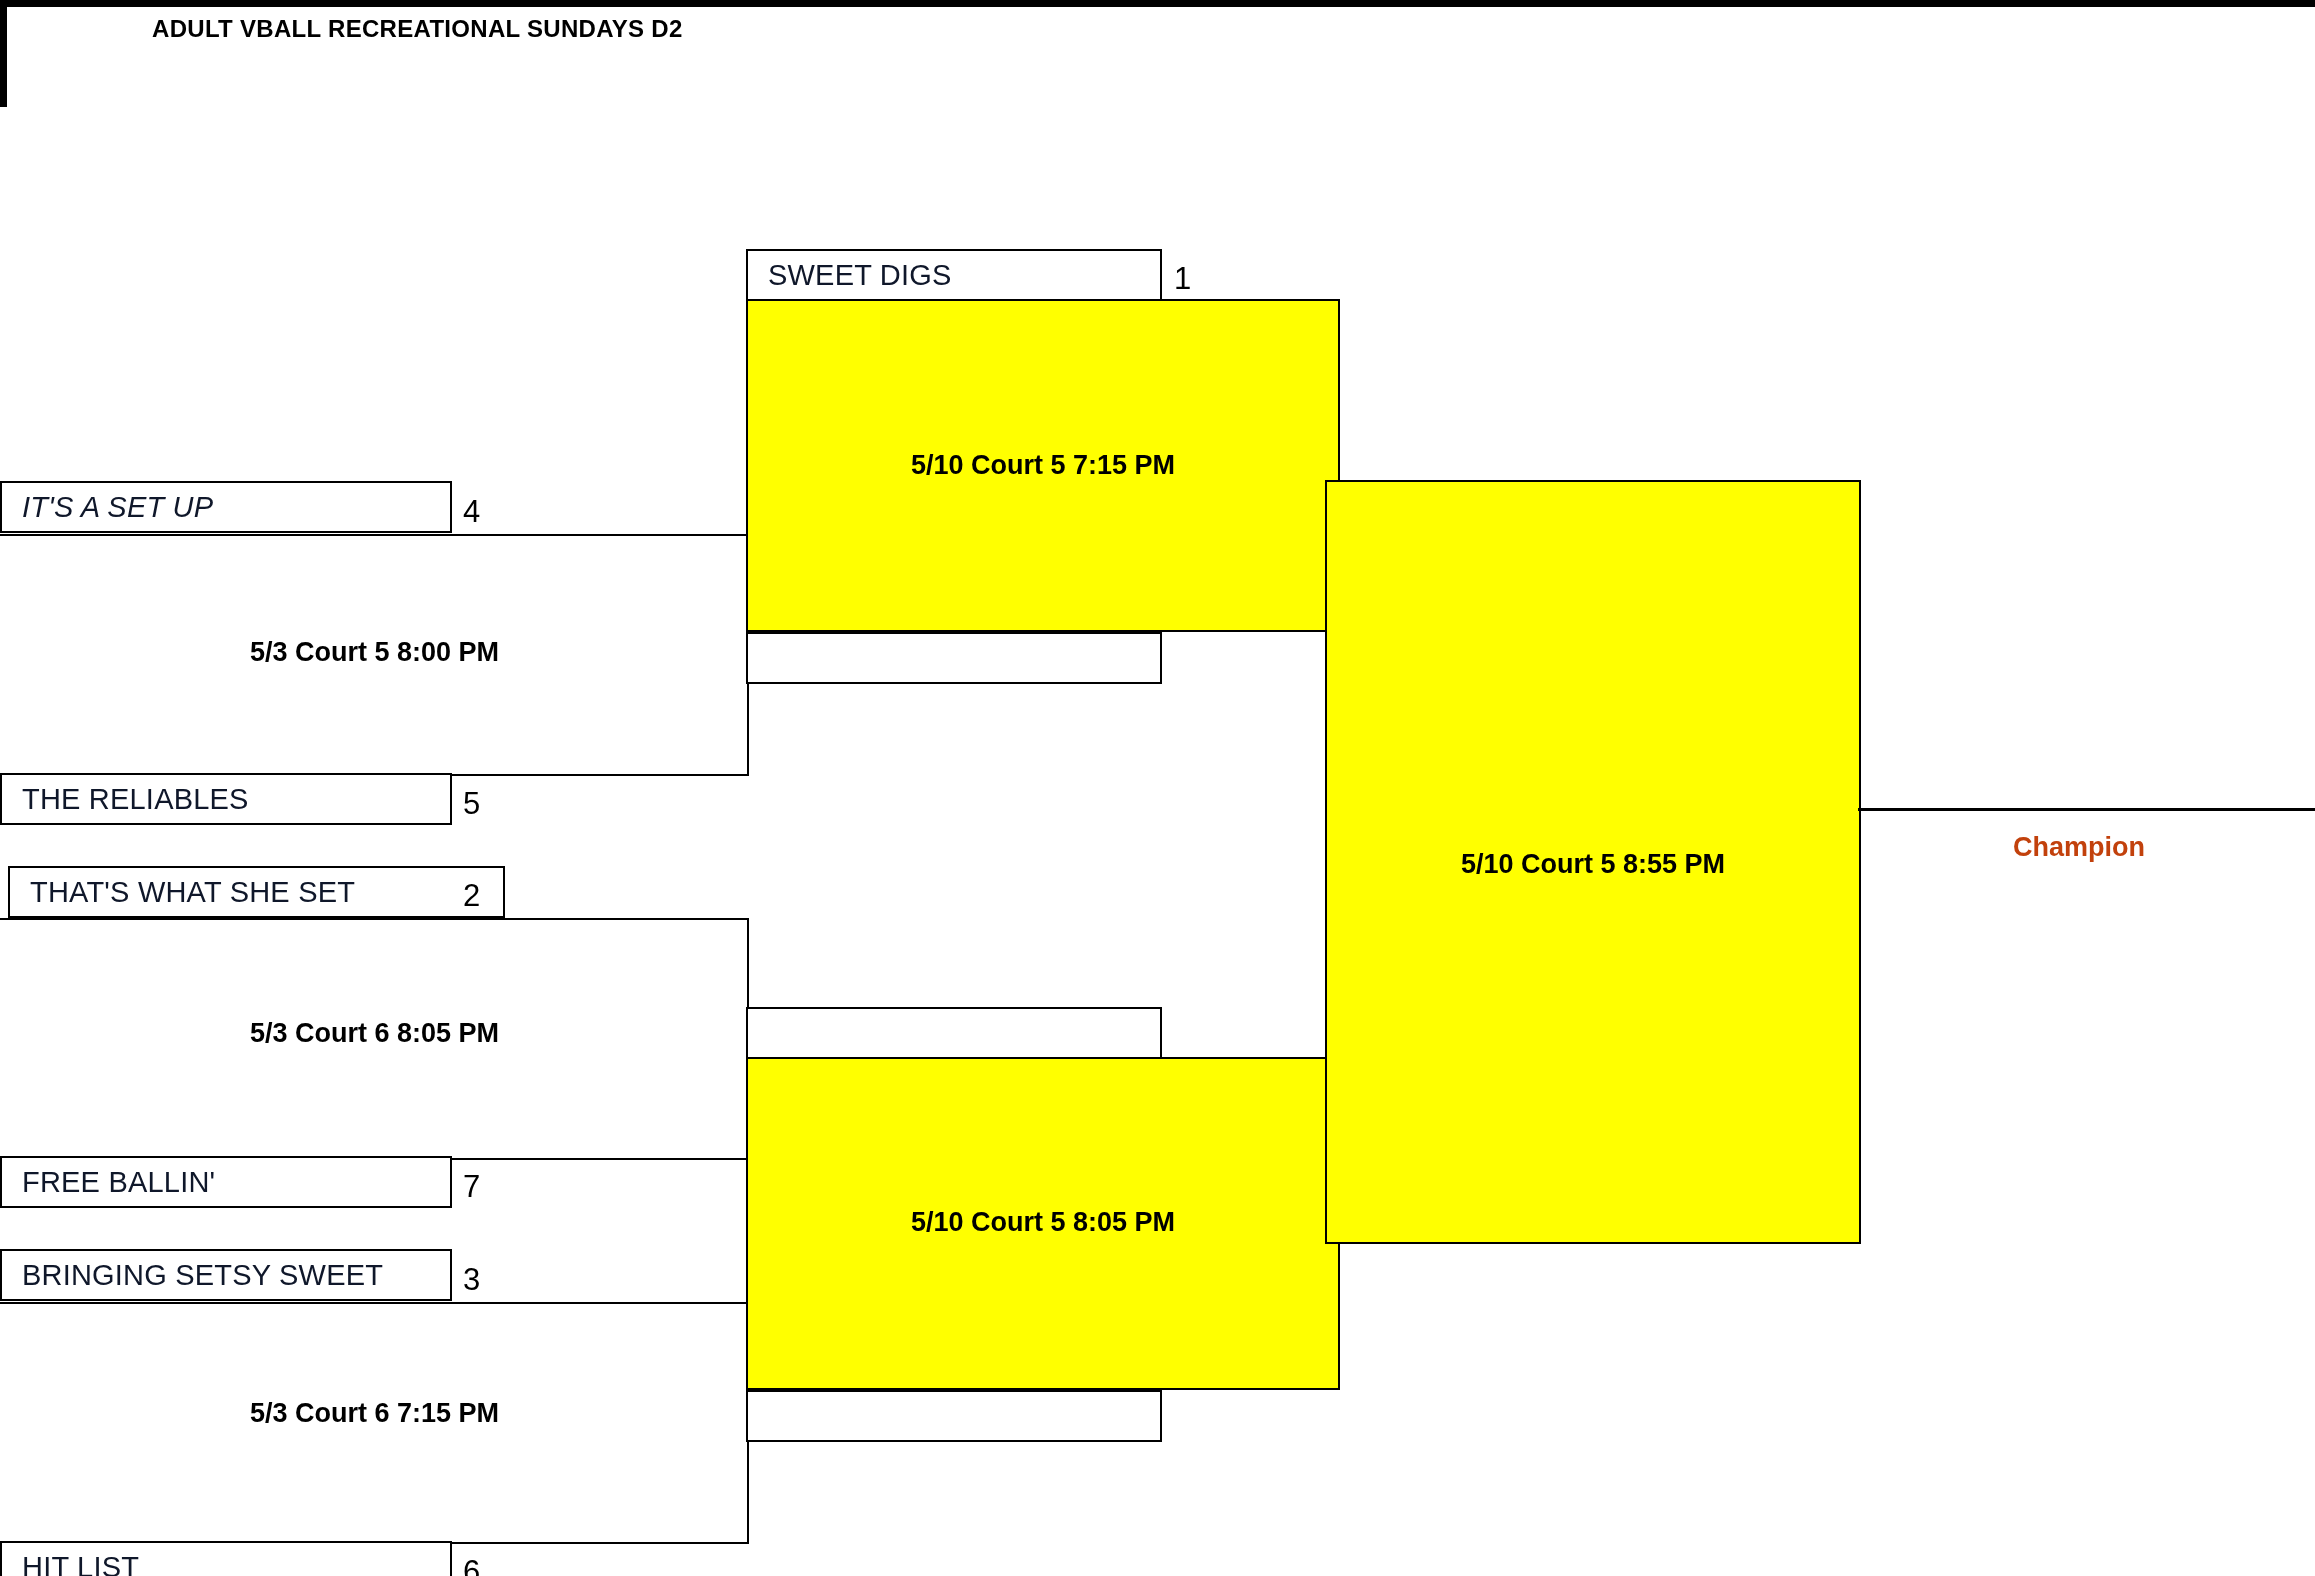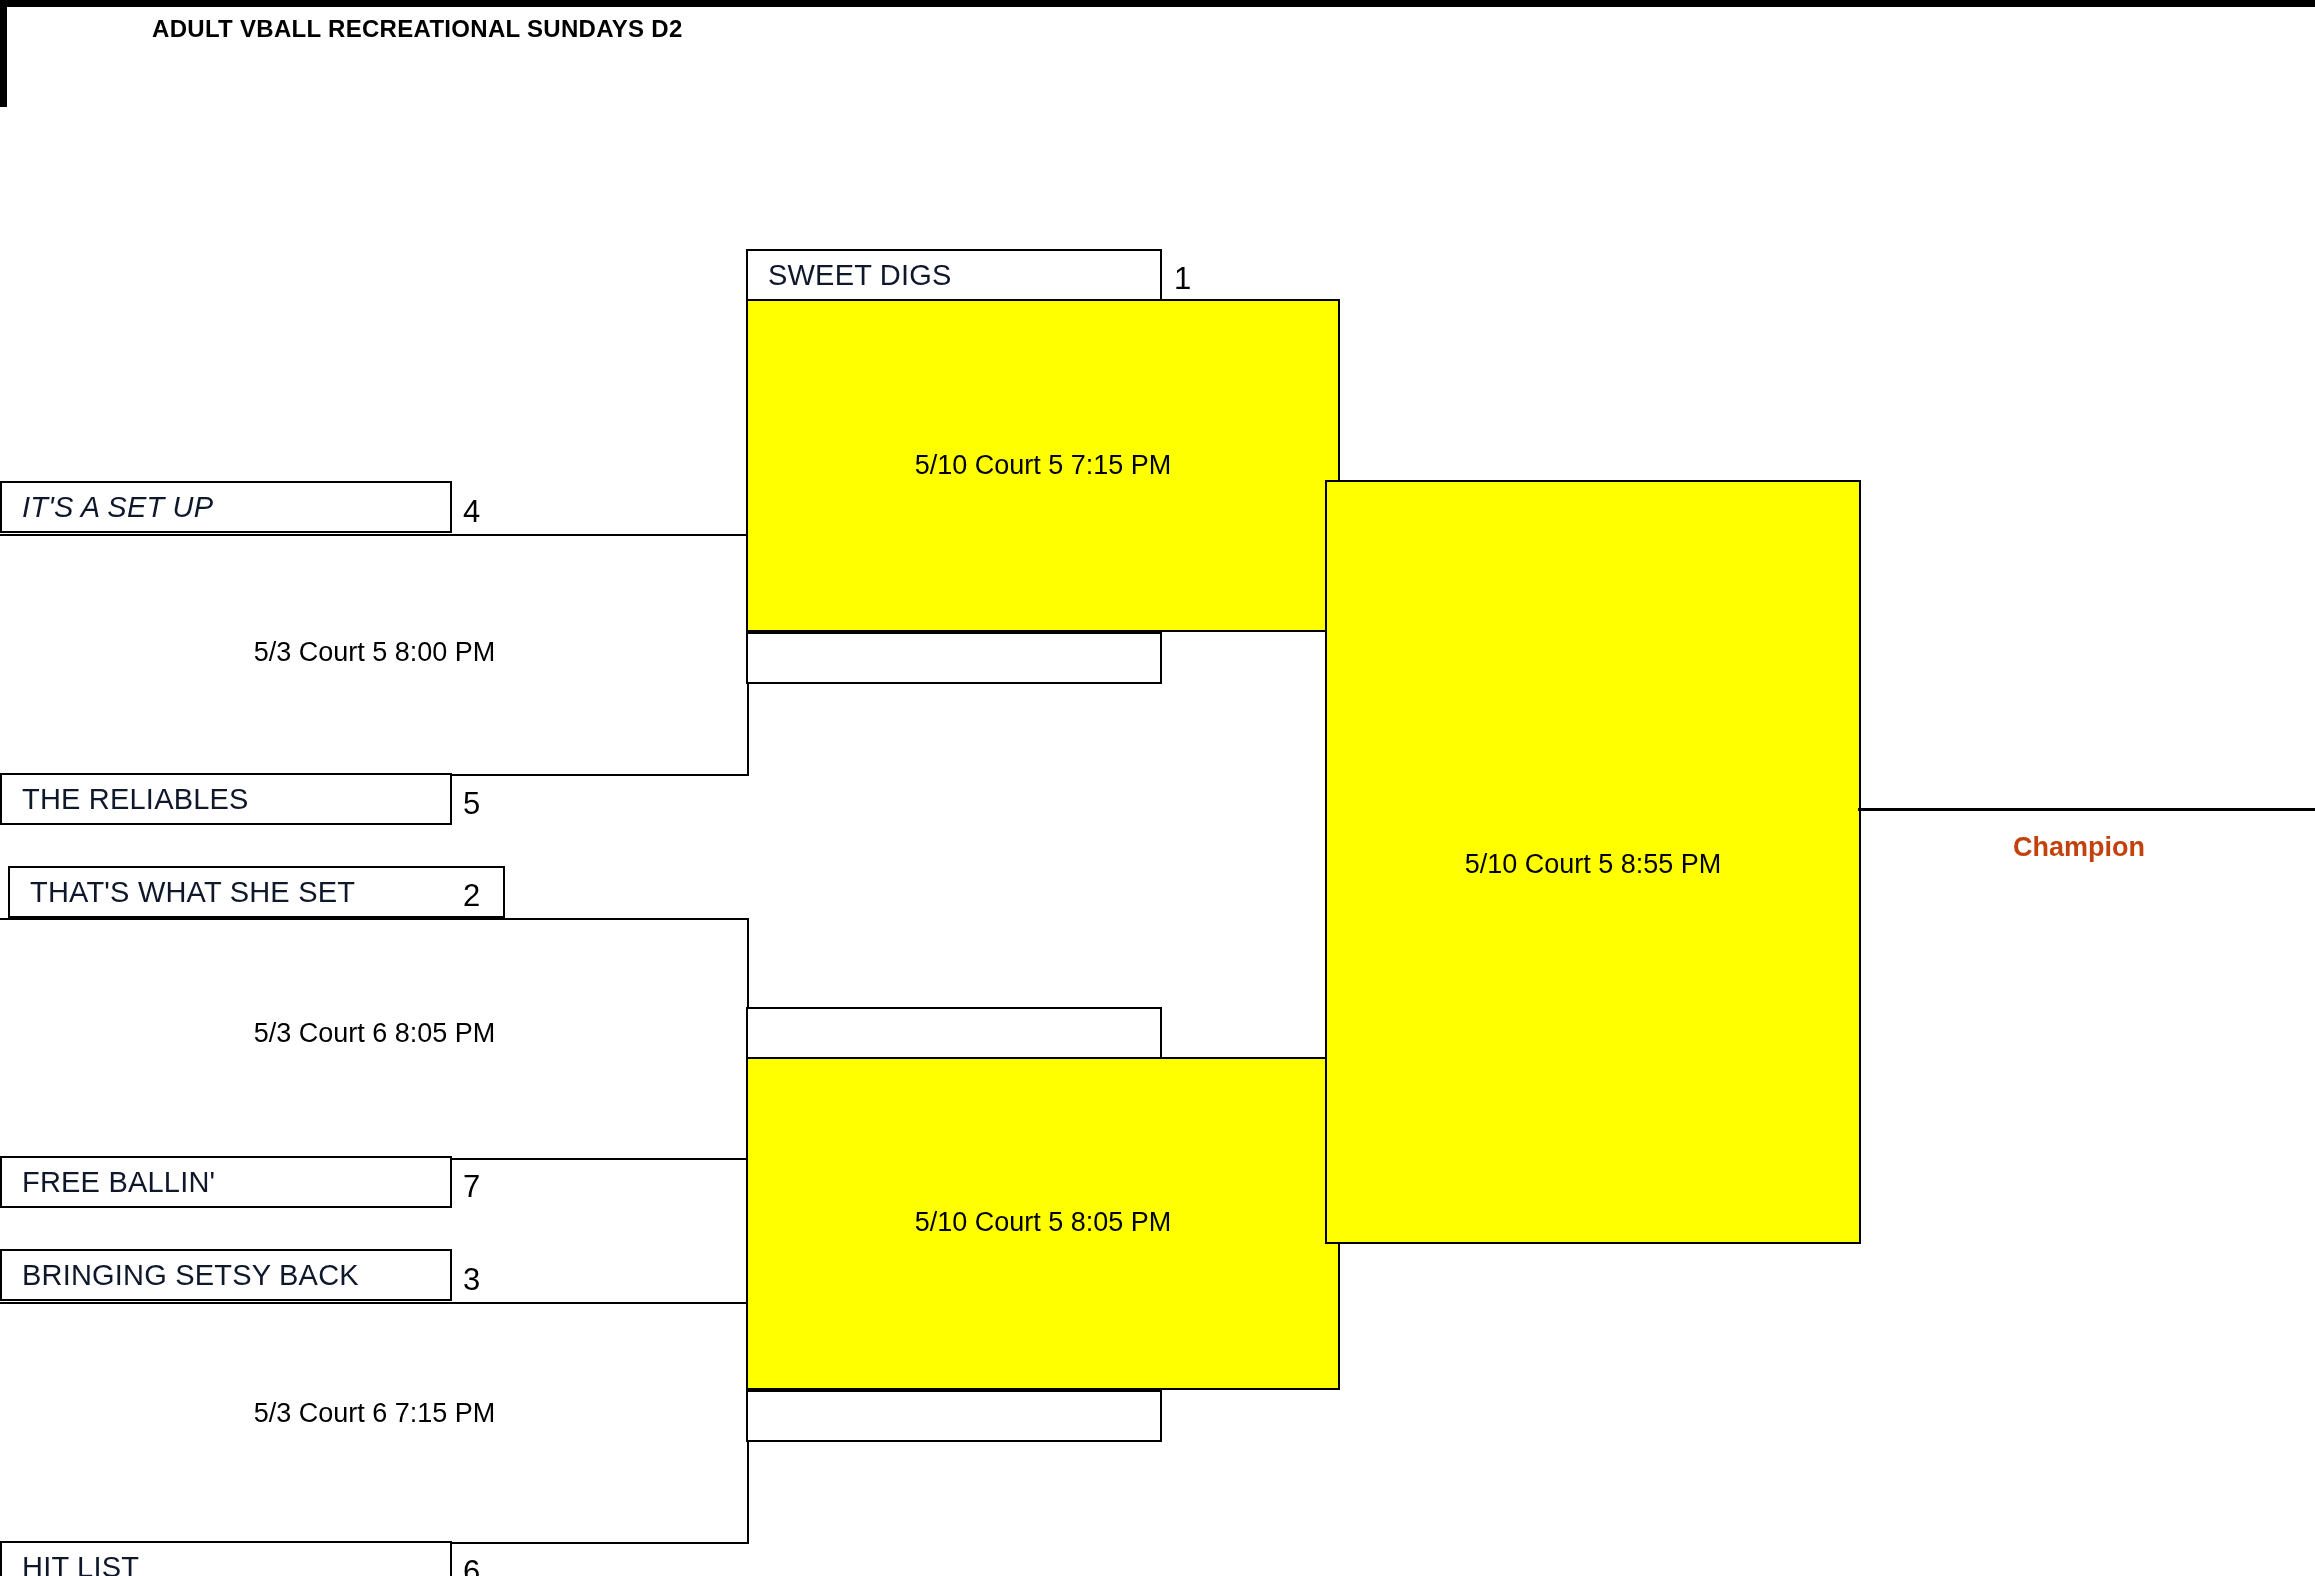--- a/index.html
+++ b/index.html
@@ -45,21 +45,21 @@
     position: absolute;
     border: 2.7px solid #000000;
     box-sizing: border-box;
     background: #ffffff;
   }
   .matchbox.hl { background: #ffff00; }
 
   .matchlabel {
     position: absolute;
     font-size: 27px;
-    font-weight: normal;
+    font-weight: bold;
     color: #000000;
     white-space: nowrap;
     text-align: center;
   }
 
   .title {
     position: absolute;
     font-size: 24px;
     font-weight: bold;
     color: #000000;
@@ -108,21 +108,21 @@
 
   <div class="matchbox" style="left:-2.7px; top:918px; width:752px; height:242px;"></div>
   <div class="matchlabel" style="left:0px; top:1018px; width:749px;">5/3 Court 6 8:05 PM</div>
 
   <div class="slot" style="left:0px; top:1156px; width:452px; height:52px;">
     <span class="team-name">FREE BALLIN'</span>
   </div>
   <div class="seed" style="left:463px; top:1171px;">7</div>
 
   <div class="slot" style="left:0px; top:1249px; width:452px; height:52px;">
-    <span class="team-name">BRINGING SETSY BACK</span>
+    <span class="team-name">BRINGING SETSY SWEET</span>
   </div>
   <div class="seed" style="left:463px; top:1264px;">3</div>
 
   <div class="matchbox" style="left:-2.7px; top:1302px; width:752px; height:242px;"></div>
   <div class="matchlabel" style="left:0px; top:1398px; width:749px;">5/3 Court 6 7:15 PM</div>
 
   <div class="slot" style="left:0px; top:1541px; width:452px; height:52px;">
     <span class="team-name">HIT LIST</span>
   </div>
   <div class="seed" style="left:463px; top:1556px;">6</div>

